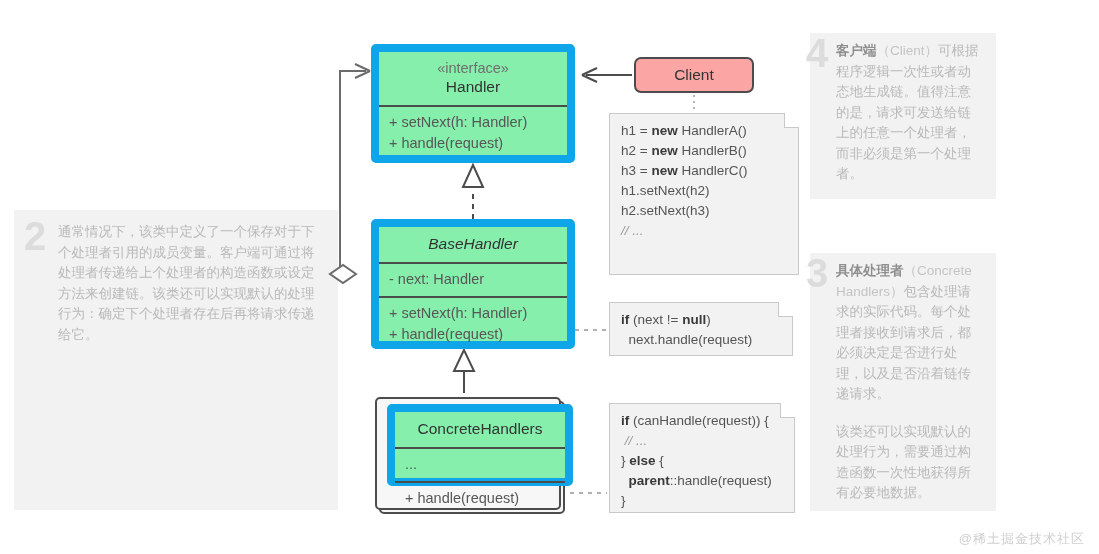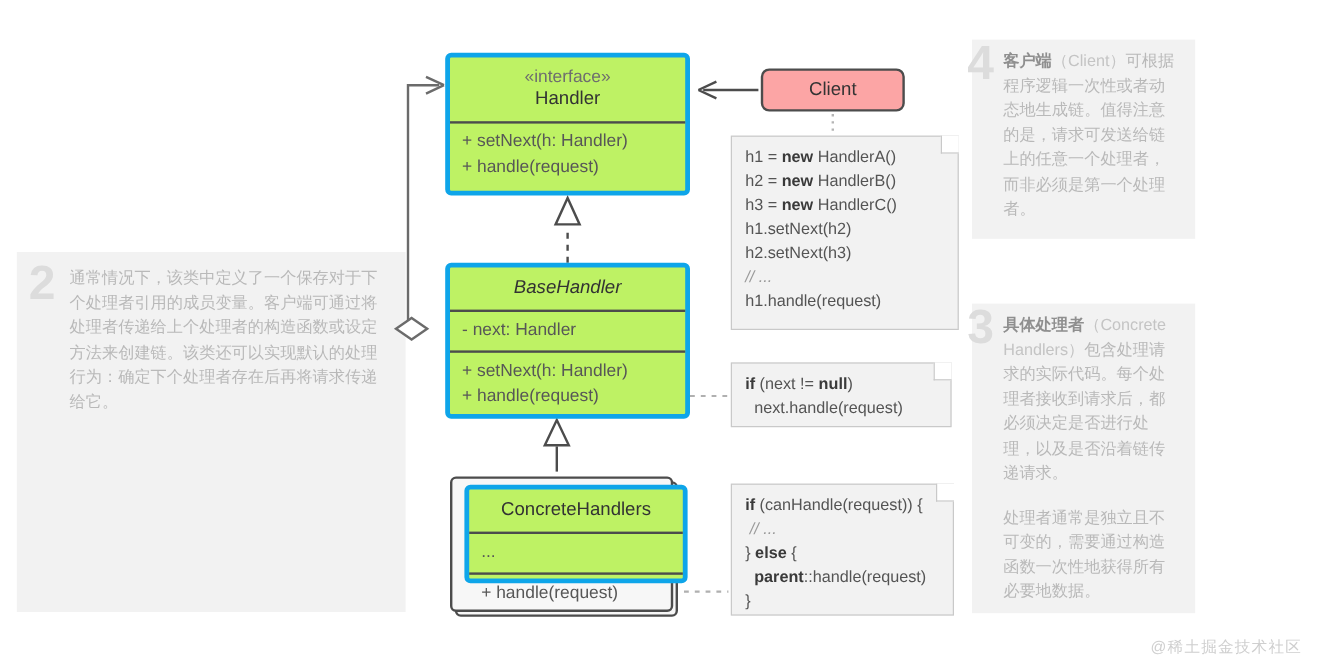--- a/index.html
+++ b/index.html
@@ -47,22 +47,22 @@
 
   .watermark{
     position:absolute;right:14px;bottom:6px;
     font-size:13px;color:#cfcfcf;
     letter-spacing:1px;
   }
 
   
   .uml{
     position:absolute;
-    background:#bef264;
-    border:4px solid #0ea5e9;
+    background:#86efac;
+    border:8px solid #0ea5e9;
     border-radius:5px;
     box-sizing:border-box;
     z-index:5;
   }
   .uml .sect{
     box-sizing:border-box;
     padding:5px 10px 6px 10px;
   }
   .uml .sect + .sect{border-top:2px solid #4c4c4c;}
   .uml .title{
@@ -189,21 +189,21 @@
     <span class="num">4</span>
     <div class="body">
       <p><b>客户端</b><span class="en">（Client）</span><span>可根据程序逻辑一次性或者动态地生成链。值得注意的是，请求可发送给链上的任意一个处理者，而非必须是第一个处理者。</span></p>
     </div>
   </div>
 
   <div class="note-panel" id="panel3">
     <span class="num">3</span>
     <div class="body">
       <p><b>具体处理者</b><span class="en">（Concrete Handlers）</span><span>包含处理请求的实际代码。每个处理者接收到请求后，都必须决定是否进行处理，以及是否沿着链传递请求。</span></p>
-      <p>处理者通常是独立且不可变的，需要通过构造函数一次性地获得所有必要地数据。</p>
+      <p>该类还可以实现默认的处理行为，需要通过构造函数一次性地获得所有必要地数据。</p>
     </div>
   </div>
 
   <div class="watermark">@稀土掘金技术社区</div>
 
   <div class="uml" id="handlerBox">
     <div class="sect title">
       <span class="stereo">«interface»</span>
       <span class="cname">Handler</span>
     </div>
@@ -246,21 +246,20 @@
 
   <div class="code-note" id="note-client">
     <span class="fold"></span>
     <div>
         <div class="ln"><span>h1 = </span><b>new</b><span> HandlerA()</span></div>
         <div class="ln"><span>h2 = </span><b>new</b><span> HandlerB()</span></div>
         <div class="ln"><span>h3 = </span><b>new</b><span> HandlerC()</span></div>
         <div class="ln"><span>h1.setNext(h2)</span></div>
         <div class="ln"><span>h2.setNext(h3)</span></div>
         <div class="ln"><span class="com">// ...</span></div>
-        <div class="ln"><span>h1.handle(request)</span></div>
       </div>
   </div>
 
   <div class="code-note" id="note-base">
     <span class="fold"></span>
     <div>
         <div class="ln"><b>if</b><span> (next != </span><b>null</b><span>)</span></div>
         <div class="ln"><span>  next.handle(request)</span></div>
       </div>
   </div>

